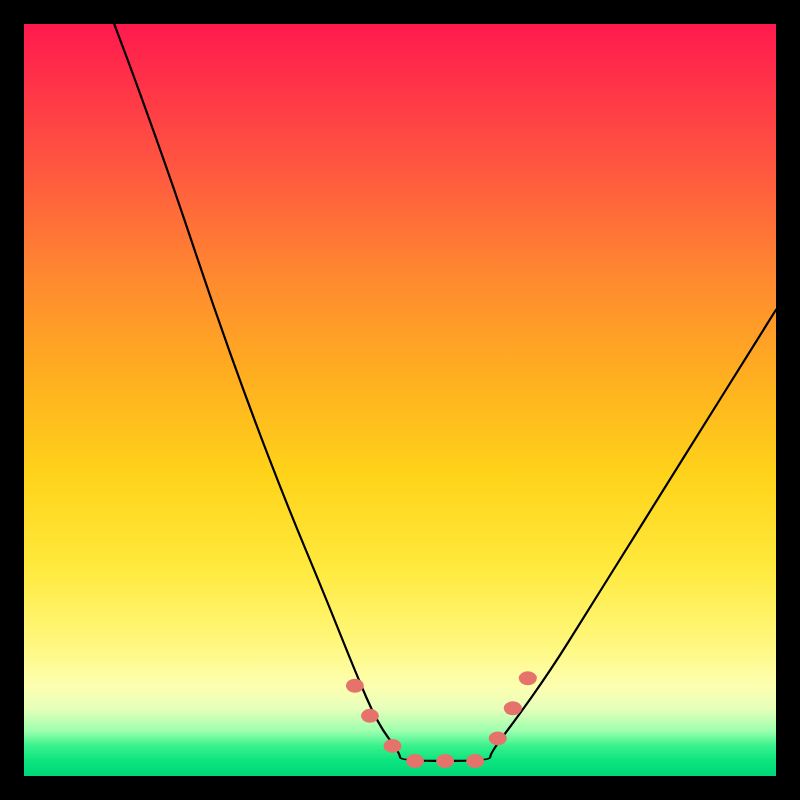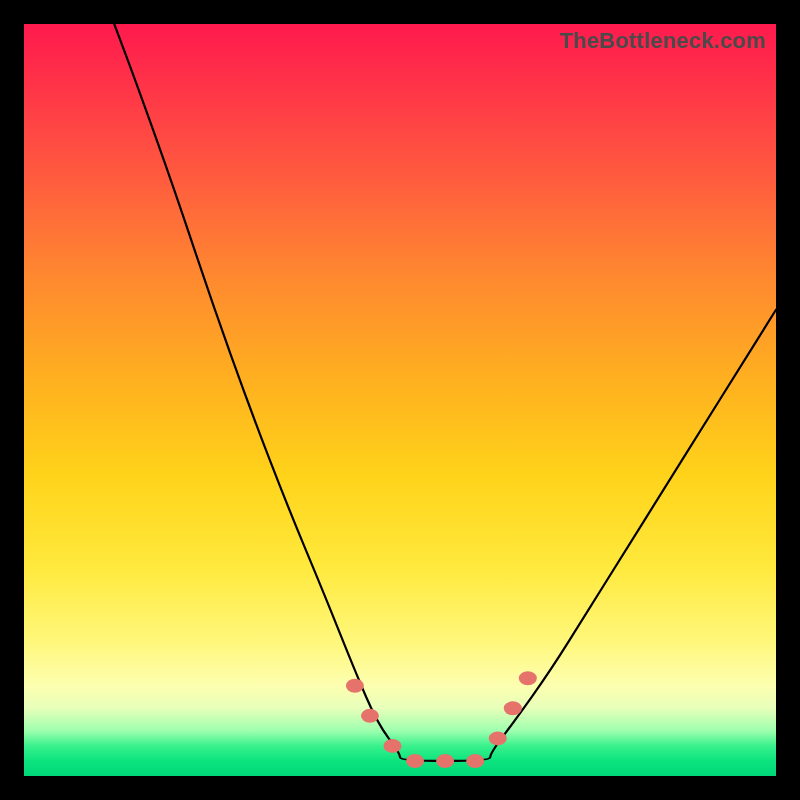--- a/index.html
+++ b/index.html
@@ -60,21 +60,20 @@
     stroke-linecap: round;
   }
   .dots ellipse {
     fill: #e6736b;
   }
 </style>
 </head>
 <body>
 
 <div class="frame">
-  <div class="watermark">TheBottleneck.com</div>
 
   <svg class="curve" viewBox="0 0 752 752">
     <path id="curvePath" class="curve-path" d="M 90.24 0 Q 90.24 0 101.52 30.079999999999984 Q 112.8 60.15999999999997 131.6 112.79999999999995 Q 150.4 165.43999999999994 169.2 221.83999999999997 Q 188 278.24 206.8 330.88 Q 225.6 383.52 244.39999999999998 432.4 Q 263.2 481.28000000000003 282 526.4 Q 300.8 571.52 315.84000000000003 609.12 Q 330.88 646.72 342.15999999999997 673.04 Q 353.44 699.36 364.72 714.4000000000001 Q 376 729.44 376 733.2 Q 376 736.96 421.12 736.96 Q 466.24 736.96 466.24 733.2 Q 466.24 729.44 477.52 714.4000000000001 Q 488.8 699.36 507.6 673.04 Q 526.4 646.72 545.2 616.64 Q 564 586.56 582.8 556.48 Q 601.6 526.4 620.4 496.32 Q 639.1999999999999 466.24 658 436.15999999999997 Q 676.8000000000001 406.08 695.6 376 Q 714.4 345.91999999999996 733.2 315.84 T 752 285.76"></path>
     <g class="dots" id="dots">
         <ellipse cx="330.88" cy="661.76" rx="9" ry="7"></ellipse>
         <ellipse cx="345.92" cy="691.84" rx="9" ry="7"></ellipse>
         <ellipse cx="368.48" cy="721.92" rx="9" ry="7"></ellipse>
         <ellipse cx="391.04" cy="736.96" rx="9" ry="7"></ellipse>
         <ellipse cx="421.12000000000006" cy="736.96" rx="9" ry="7"></ellipse>
         <ellipse cx="451.2" cy="736.96" rx="9" ry="7"></ellipse>

